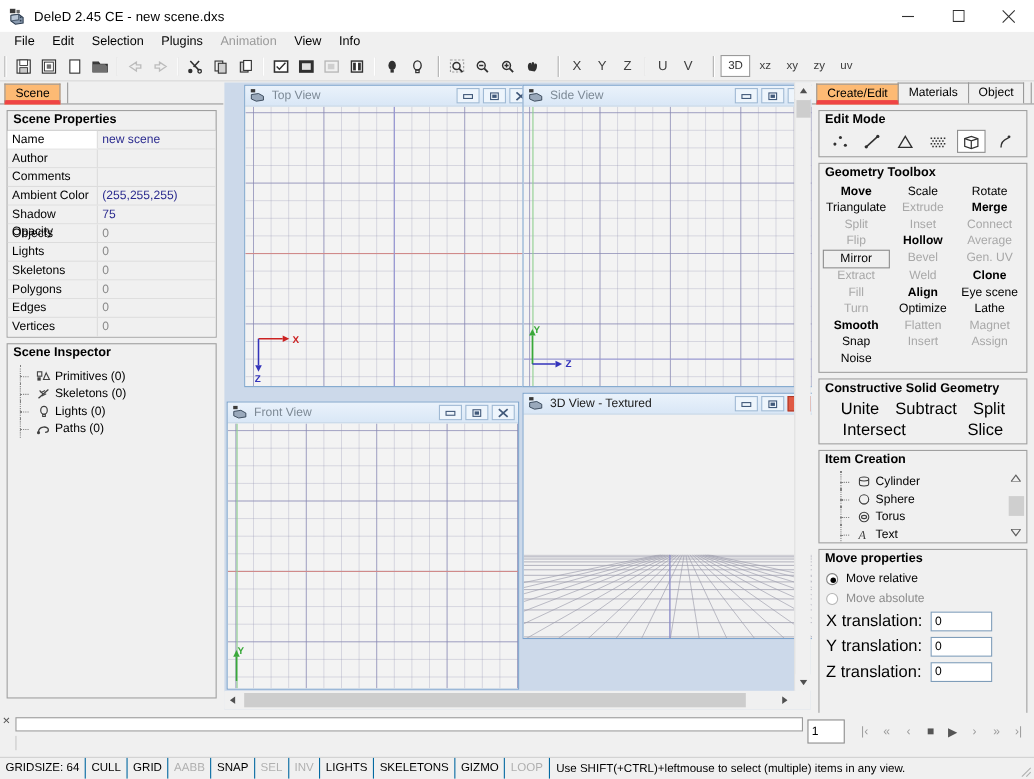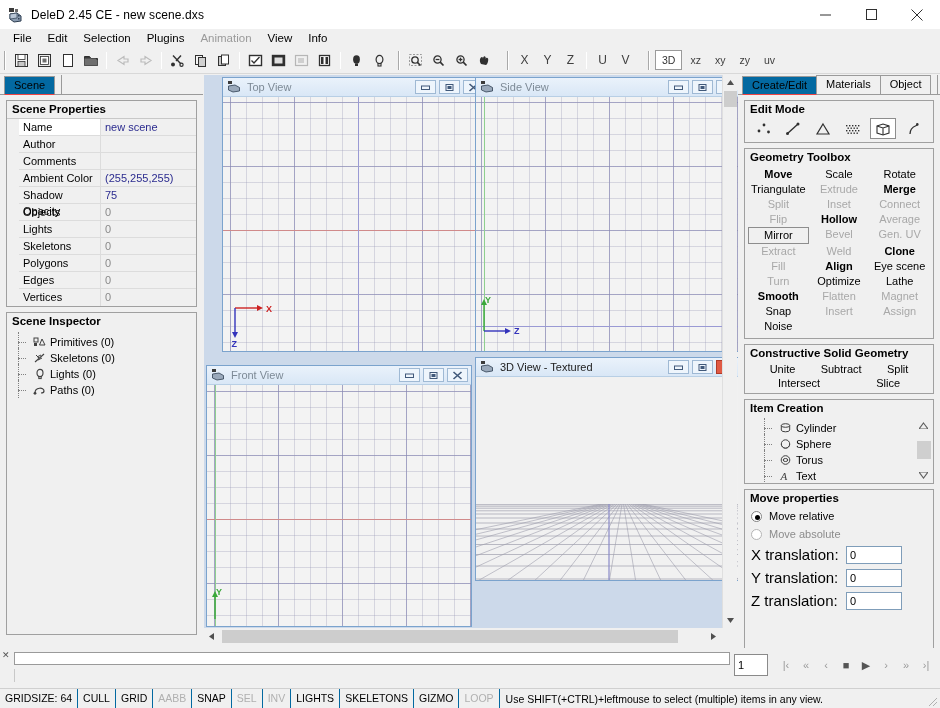--- a/index.html
+++ b/index.html
@@ -70,31 +70,31 @@
 
   
   .leftpanel { position: absolute; left: 0; top: 75px; width: 203px; height: 570px; background: #f0f0f0; }
   .tabstrip { height: 20px; display: flex; align-items: flex-end; padding-left: 4px;
               border-bottom: 1px solid #9a9a9a; }
   .tab {
     height: 19px; padding: 2px 9px 0 9px; font-size: 11px;
     border: 1px solid #9a9a9a; border-bottom: none; background: #f0f0f0;
     margin-right: -1px; position: relative;
   }
-  .tab.active { background: #0369a1; border-bottom: 1px solid #ef4444; z-index: 2; margin-bottom:-1px; }
+  .tab.active { background: #fdba74; border-bottom: 4px solid #ef4444; z-index: 2; margin-bottom:-1px; }
   .tab.ghost { width: 8px; padding: 0; border-right: 1px solid #9a9a9a;
                border-left: none; border-top: none; background: transparent; }
 
   .group {
     margin: 5px 6px; border: 1px solid #a0a0a0; background: #f0f0f0;
   }
   .group-title { font-weight: bold; font-size: 11.5px; padding: 2px 0 3px 5px; }
 
   .proptable { border-top: 1px solid #c8c8c8; }
-  .proprow { display: flex; height: 17px; border-bottom: 1px solid #dcdcdc; background:#f0f0f0;margin-left:12px; }
+  .proprow { display: flex; height: 17px; border-bottom: 1px solid #dcdcdc; background:#f0f0f0; }
   .proprow:last-child { border-bottom: none; }
   .propname { width: 82px; padding-left: 4px; line-height: 16px; font-size: 11px;
               border-right: 1px solid #dcdcdc; color:#000; }
   .propname.white { background: #ffffff; }
   .propval { flex: 1; padding-left: 4px; line-height: 16px; font-size: 11px; color: #2b2b8f; }
   .propval.grey { color: #8a8a8a; }
 
   .tree { padding: 4px 0 6px 8px; }
   .treerow { display: flex; align-items: center; height: 16px; font-size: 11px; position: relative; }
   .treerow .tline { width: 16px; height: 16px; position: relative; flex: none; }
@@ -158,21 +158,21 @@
   .rightpanel { position: absolute; left: 738px; top: 75px; width: 202px; height: 570px; background: #f0f0f0; }
 
   .btngrid { display: grid; grid-template-columns: 1fr 1fr 1fr; padding: 1px 3px 4px 3px; }
   .gbtn { height: 15px; font-size: 11px; text-align: center; line-height: 15px; color: #000; }
   .gbtn.bold { font-weight: bold; }
   .gbtn.dim { color: #a8a8a8; }
   .gbtn.framed { border: 1px solid #8d8d8d; background: #f0f0f0; height: 17px; line-height: 15px; }
 
   .csg-row { display:flex; justify-content: space-around; padding: 1px 12px; }
   .csg-row2 { display:flex; justify-content: center; gap: 56px; padding: 1px 12px 4px 12px; }
-  .csg-btn { font-size: 11px; }
+  .csg-btn { font-size: 15px; }
 
   .itemlist { position: relative; height: 66px; overflow: hidden; padding: 3px 0 0 4px; }
   .itemlist .ilscroll { position: absolute; right: 2px; top: 2px; width: 14px; bottom: 2px; background: #f0f0f0; }
   .ilthumb { position: absolute; left: 0; top: 22px; width: 14px; height: 18px; background: #cfcfcf; }
 
   .radio-row { display:flex; align-items:center; height: 18px; padding-left: 6px; }
   .radio {
     width: 11px; height: 11px; border-radius: 50%; border: 1px solid #828282;
     background: #fff; margin-right: 7px; position: relative; flex:none;
   }

